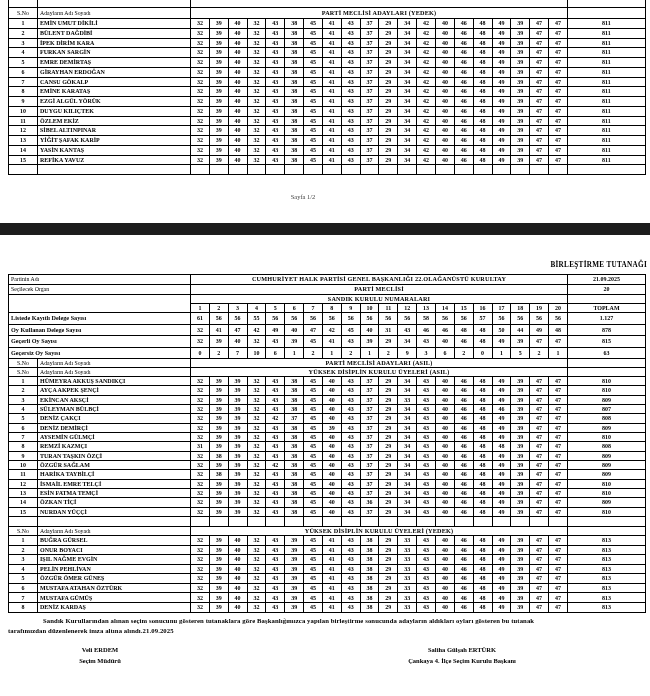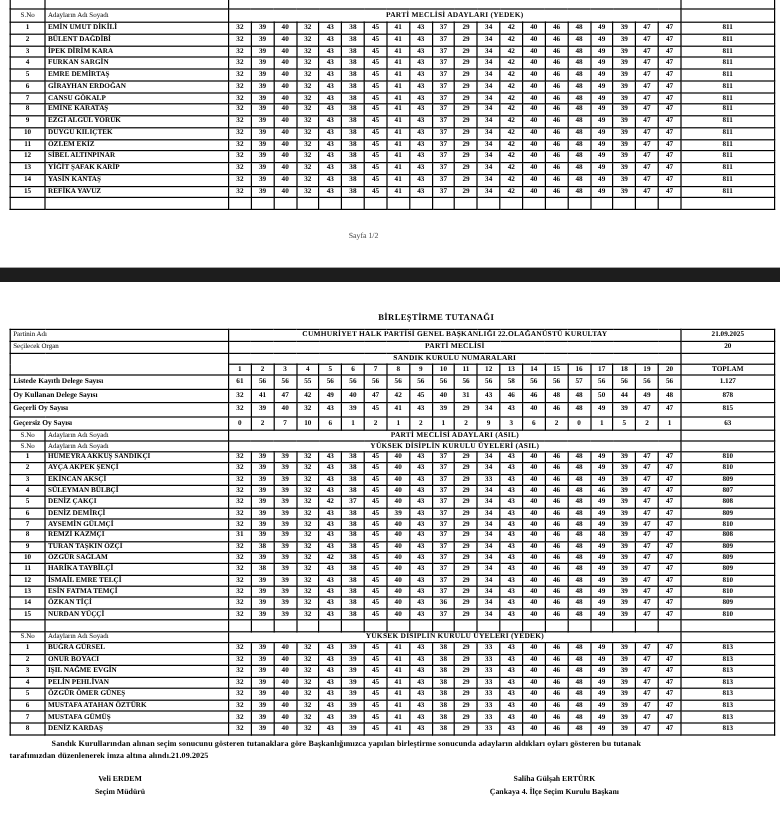--- a/index.html
+++ b/index.html
@@ -32,21 +32,21 @@
   #t2 tr.sandik{height:9px}
   #t2 tbody[data-kind="stat"] tr{height:11.6px}
   #t2 tr.hdr{height:8.8px}
   #t2 tbody[data-kind="votes"] tr{height:9.35px}
   #t2 tbody#yedekrows tr{height:9.6px}
   #t2 tr.empty{height:10px}
 
   .abs{position:absolute;}
   #sayfa{top:193px;left:0;width:606px;text-align:center;font-size:6.5px;color:#444;}
   #divider{top:223px;left:0;width:650px;height:12px;background:#1d1d1d;}
-  #p2title{top:261px;left:80px;width:567px;text-align:center;font-size:7.2px;font-weight:bold;letter-spacing:.3px;}
+  #p2title{top:261px;left:80px;width:567px;text-align:right;font-size:7.2px;font-weight:bold;letter-spacing:.3px;}
   .closing{left:8px;width:636px;font-size:6.7px;font-weight:bold;line-height:9px;letter-spacing:.1px;}
   #closing1{top:616px;padding-left:35px;}
   #closing2{top:626px;}
   .sig{text-align:center;font-size:6.5px;font-weight:bold;line-height:11px;}
   #sigL{top:644px;left:30px;width:140px;}
   #sigR{top:644px;left:352px;width:220px;}
 </style>
 </head>
 <body>
 

